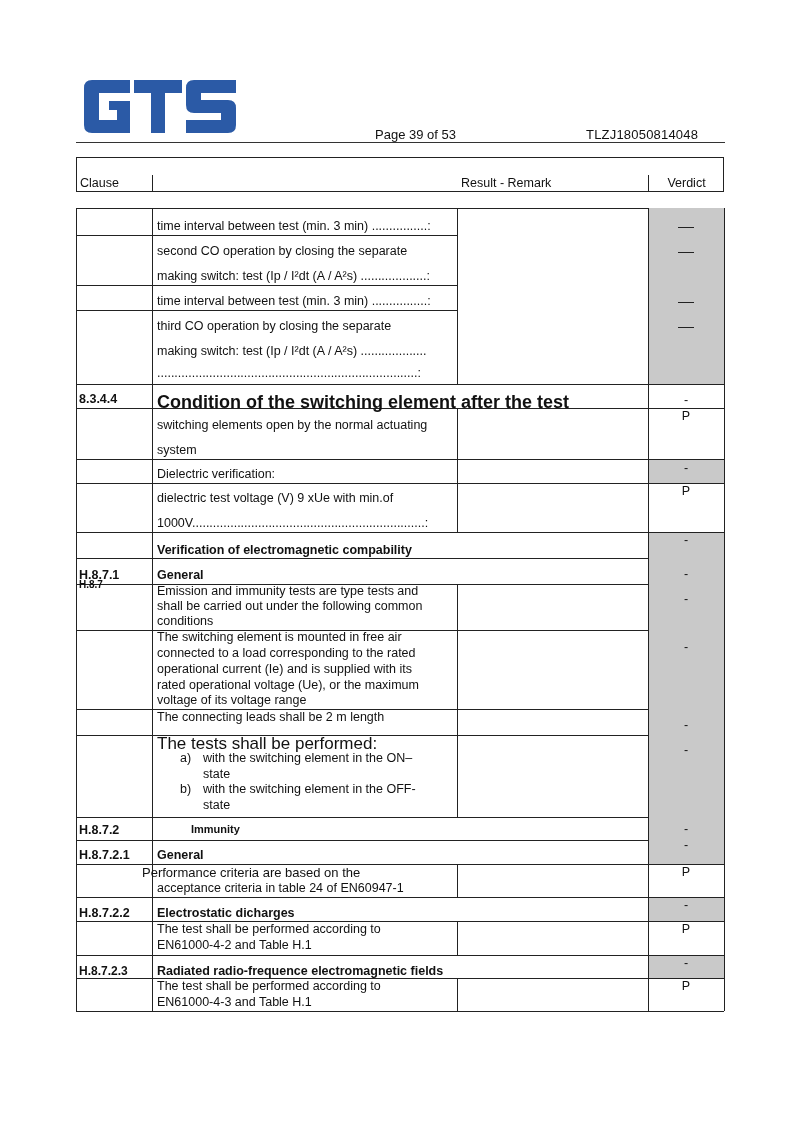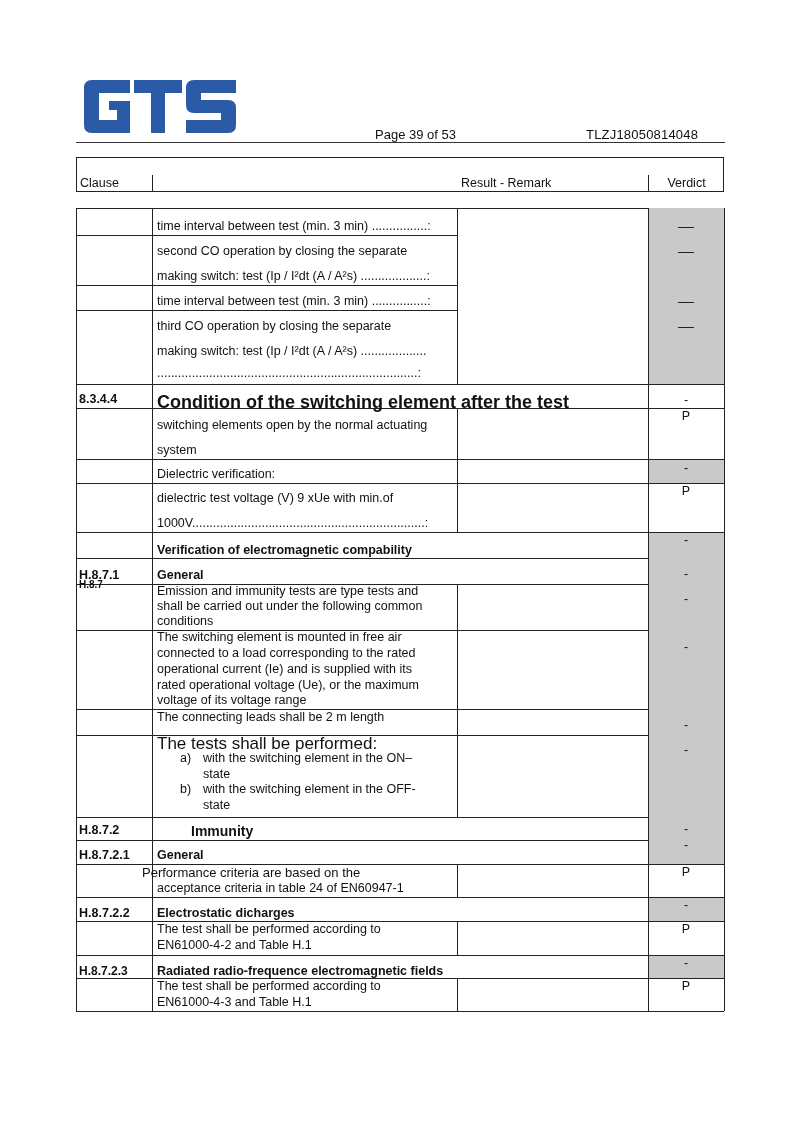--- a/index.html
+++ b/index.html
@@ -153,21 +153,21 @@
 <div class="txt lh14" style="left:157px;top:736px;font-size:17px;">The tests shall be performed:</div>
 <div class="list-item lh14" style="left:180px;top:751px;font-size:12.5px;">a)</div>
 <div class="list-item lh14" style="left:203px;top:751px;font-size:12.5px;">with the switching element in the ON–</div>
 <div class="list-item lh14" style="left:203px;top:767px;font-size:12.5px;">state</div>
 <div class="list-item lh14" style="left:180px;top:782px;font-size:12.5px;">b)</div>
 <div class="list-item lh14" style="left:203px;top:782px;font-size:12.5px;text-align:right;">with the switching element in the OFF-</div>
 <div class="list-item lh14" style="left:203px;top:798px;font-size:12.5px;">state</div>
 <div class="vmark" style="top:743px;">-</div>
 
 <div class="txt" style="left:79px;top:823px;font-size:12.5px;font-weight:bold;">H.8.7.2</div>
-<div class="txt" style="left:157px;top:823px;font-size:14px;font-weight:bold;padding-left:34px;">Immunity</div>
+<div class="txt" style="left:157px;top:823px;font-size:11px;font-weight:bold;padding-left:34px;">Immunity</div>
 <div class="vmark" style="top:822px;">-</div>
 
 <div class="txt" style="left:79px;top:848px;font-size:12.5px;font-weight:bold;">H.8.7.2.1</div>
 <div class="txt" style="left:157px;top:848px;font-size:12.5px;font-weight:bold;">General</div>
 <div class="vmark" style="top:838px;">-</div>
 
 <div class="txt lh14" style="left:142px;top:865px;font-size:13px;text-align:right;">Performance criteria are based on the</div>
 <div class="txt lh14" style="left:157px;top:881px;font-size:12.5px;">acceptance criteria in table 24 of EN60947-1</div>
 <div class="vmark" style="top:865px;">P</div>
 

